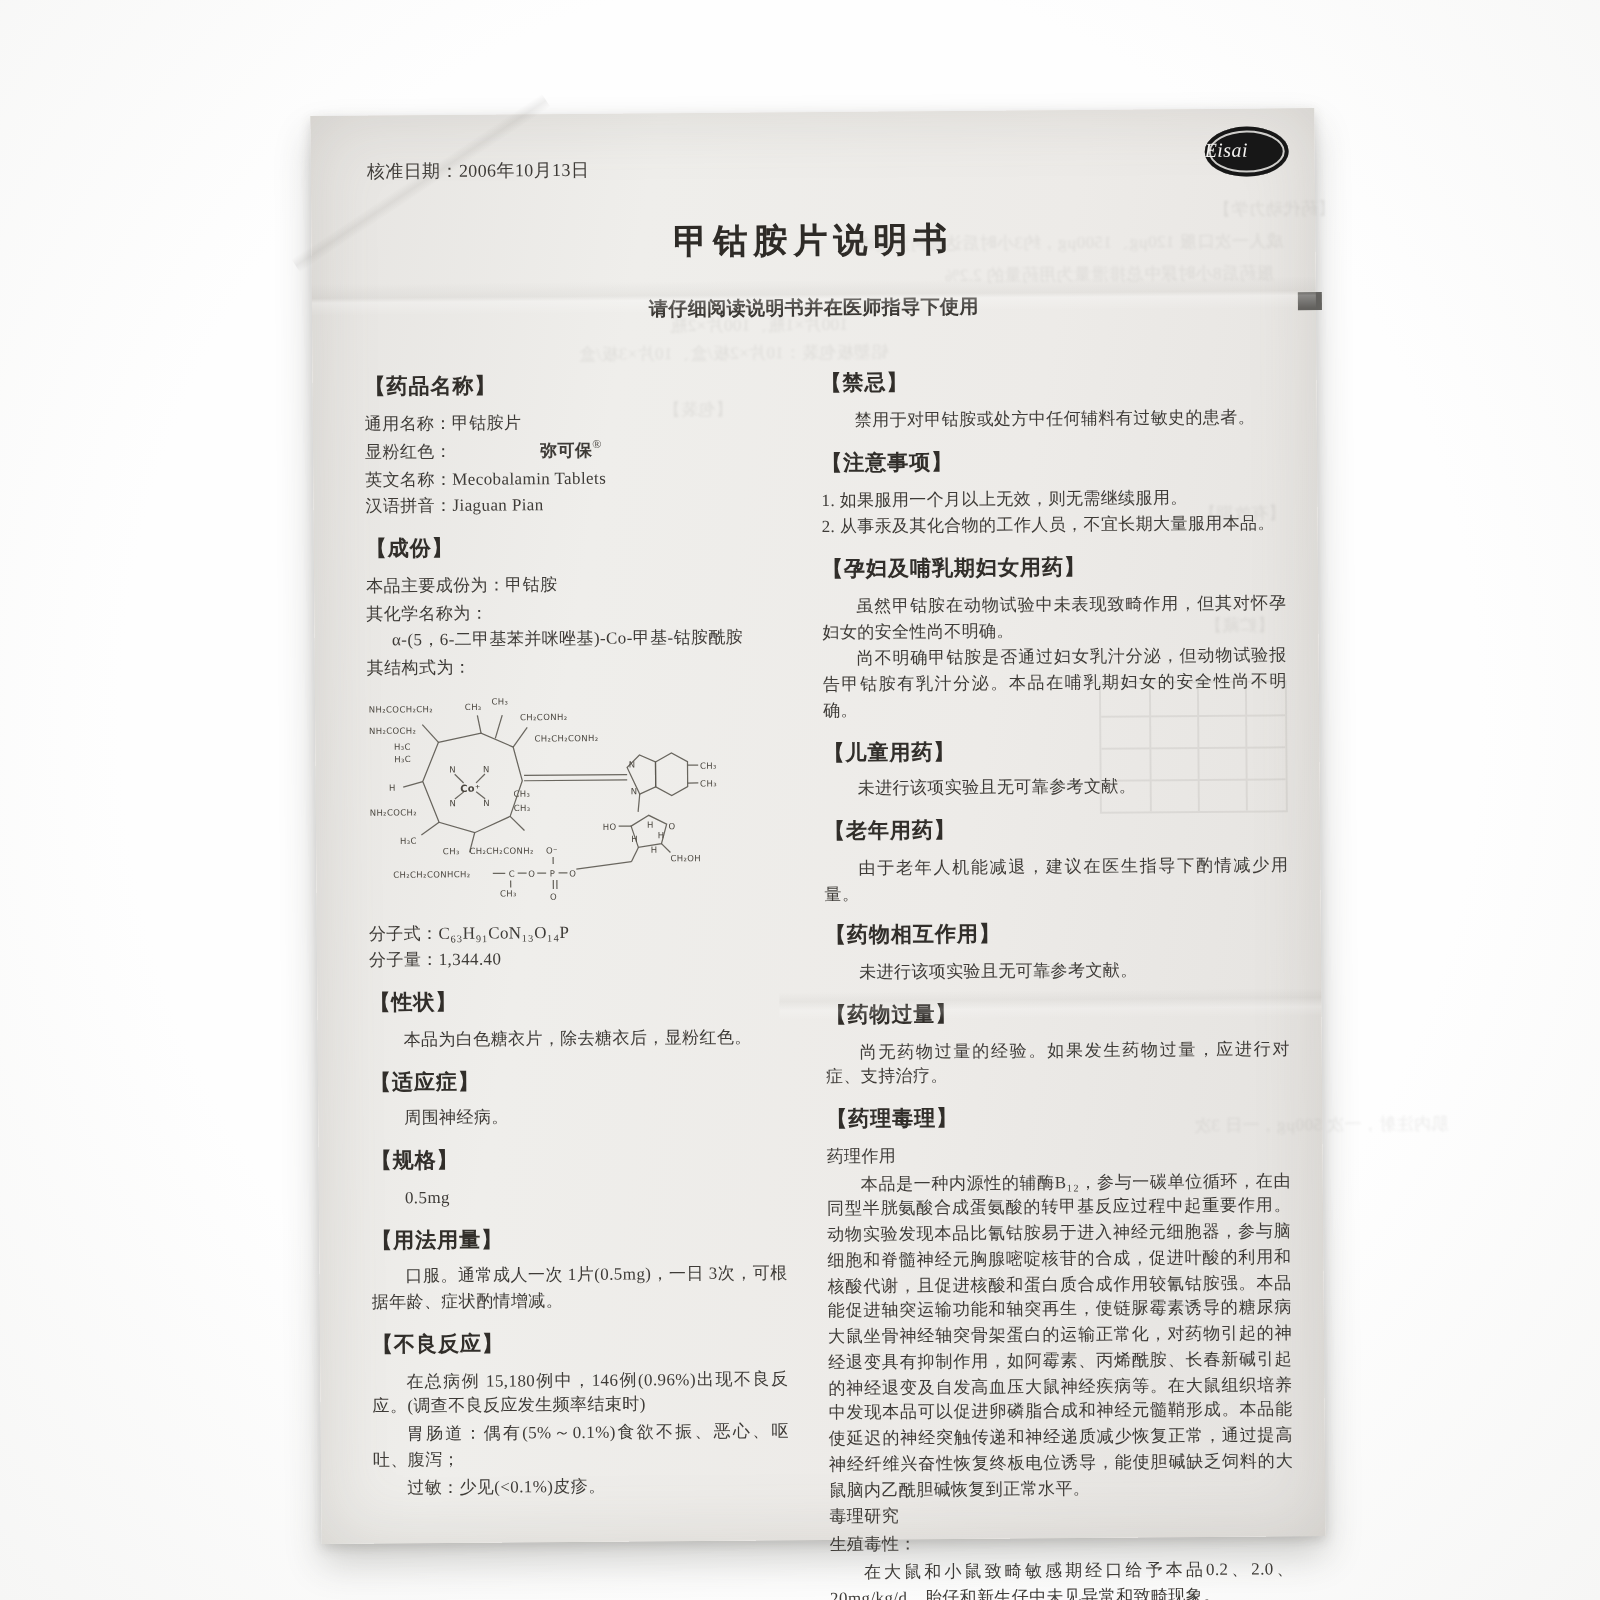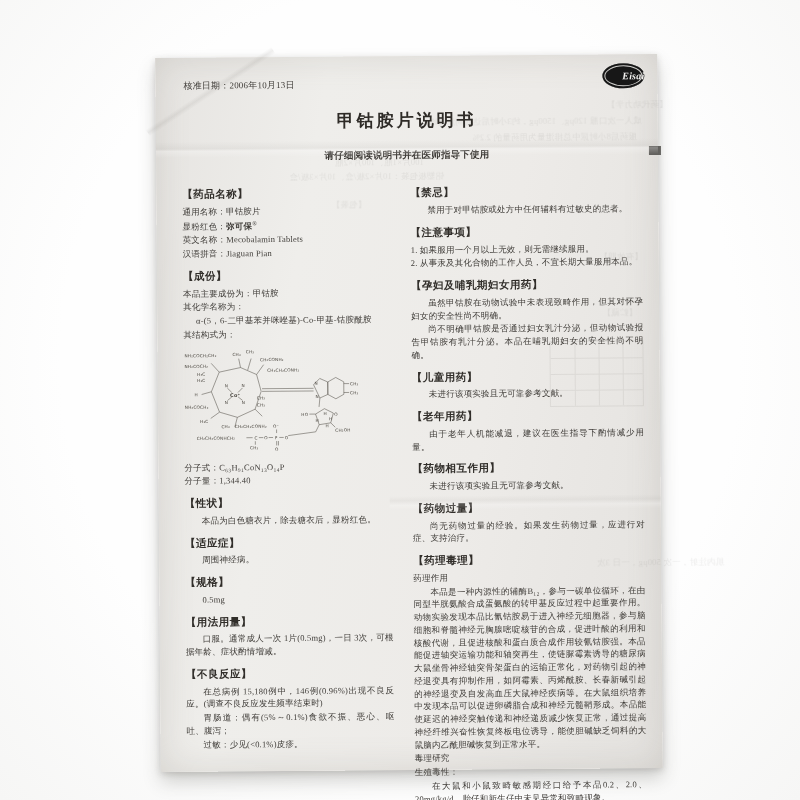--- a/index.html
+++ b/index.html
@@ -12,35 +12,35 @@
     position:absolute;left:158px;top:56px;width:502px;height:714px;
     background:linear-gradient(100deg,#e6e4e1 0%,#efeeeb 28%,#edebe8 62%,#e4e2df 100%);
     transform:rotate(-0.45deg);
     box-shadow:0 10px 18px rgba(60,58,52,.22), 0 2px 6px rgba(60,58,52,.18),
                inset 0 0 34px rgba(115,110,100,.18);
     color:#3e3b37;font-size:8.5px;line-height:1.5;letter-spacing:.2px;
   }
   .hdr-date{margin:22px 0 0 28px;font-size:9px;}
   .logo{
     position:absolute;top:9px;right:13px;width:42px;height:25px;border-radius:50%;
-    background:#171717;color:#f4f3f1;display:flex;align-items:center;justify-content:flex-end;
-    font-style:italic;font-weight:bold;font-size:10px;box-shadow:inset 0 0 0 2px #171717, inset 0 0 0 3px #cfcecb;
+    background:#171717;color:#f4f3f1;display:flex;align-items:center;justify-content:flex-start;
+    font-style:italic;font-weight:normal;font-size:10px;box-shadow:inset 0 0 0 2px #171717, inset 0 0 0 3px #cfcecb;
   }
   .edge-mark{position:absolute;top:92px;right:-3px;width:12px;height:9px;background:#4c4b48;opacity:.85;}
   .title{text-align:center;font-size:17px;font-weight:bold;letter-spacing:3px;margin:16px 0 0;color:#2e2b27;}
   .subtitle{text-align:center;font-size:9.5px;font-weight:bold;margin:15px 0 0;color:#3a3733;}
   .cols{display:flex;margin-top:15px;padding:0 16px 0 26px;gap:20px;position:relative;z-index:2;}
   .col-l{width:208px;flex:none;}
   .col-r{flex:1;min-width:0;}
   .sec{margin-bottom:8px;}
   .sec-h{margin:8px 0 3px;font-size:10.5px;font-weight:bold;color:#312e2a;letter-spacing:.5px;}
   .line{margin:0 0 1px;}
   .par{margin:0 0 1px;text-indent:2em;text-align:justify;}
   .sub{margin:1px 0;font-weight:normal;}
-  .b{font-weight:bold;}
+  .b{font-weight:bold;margin-left:44px;}
   sup{font-size:6px;}
   .struct{margin:3px 0 2px;width:100%;}
   .struct text{fill:#4a463f;font-size:4.8px;font-family:"DejaVu Sans",sans-serif;}
   .struct .big{font-size:5.6px;font-weight:bold;}
   .struct line,.struct polygon,.struct path{stroke:#5a564f;stroke-width:.7;fill:none;opacity:.9;}
   .ghost{
     position:absolute;color:#6f6d68;opacity:.12;transform:scaleX(-1);
     filter:blur(.4px);font-size:8.5px;white-space:nowrap;overflow:hidden;z-index:1;pointer-events:none;
   }
   .ghost-table{

